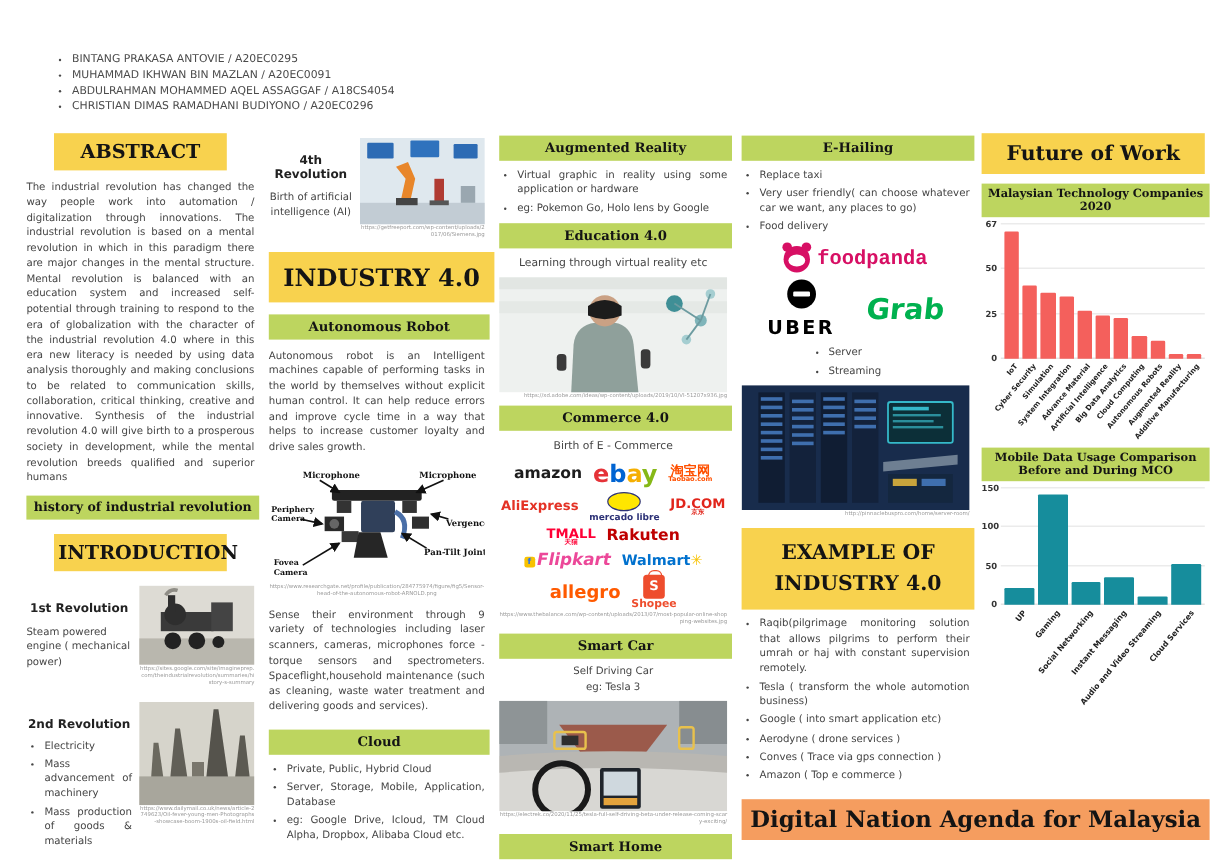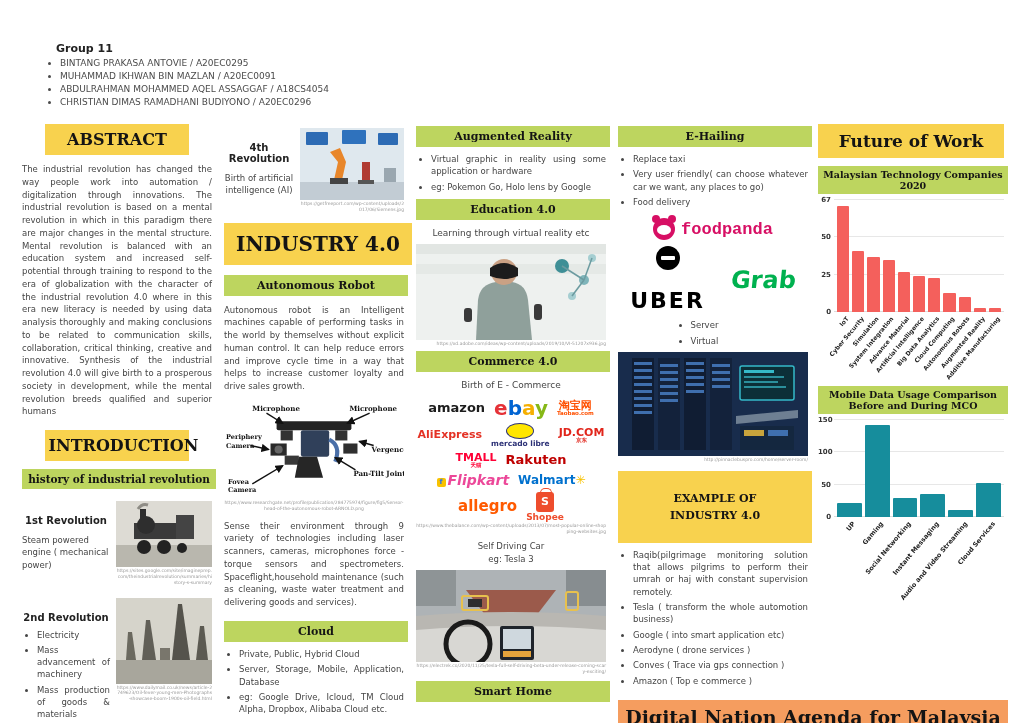--- a/index.html
+++ b/index.html
@@ -28,21 +28,21 @@
   
   .hdr{font-family:"DejaVu Serif","Liberation Serif",serif;font-weight:bold;color:#141414;
        text-align:center;}
   .hdr-yellow{background:#f8d24e;}
   .hdr-green{background:#bdd55f;}
   .hdr-orange{background:#f59d5f;}
   .hdr-big{font-size:16px;padding:6px 4px;width:72%;margin:0 auto;}
   .hdr-industry{font-size:20px;padding:9px 4px;width:100%;}
   .hdr-sec{font-size:11px;padding:4px 2px;width:100%;margin-top:2px;}
   .hdr-chart{font-size:9.5px;padding:3px 2px;width:100%;}
-  .hdr-example{font-size:11px;line-height:1.55;padding:19px 2px;width:100%;}
+  .hdr-example{font-size:17px;line-height:1.55;padding:8px 2px;width:100%;}
   .hdr-dn{font-size:19px;padding:6px 2px;width:100%;}
   
   .para{font-size:8.5px;line-height:1.5;text-align:justify;margin-top:8px;color:#454545;}
   ul.bullets{margin:6px 0 0 0;padding-left:15px;}
   ul.bullets li{font-size:8.5px;line-height:1.45;margin-bottom:3px;text-align:justify;color:#454545;}
   .caption{font-size:4.5px;color:#9a9a9a;text-align:right;line-height:1.3;margin-top:1px;
            word-break:break-all;}
   .rev-row{display:flex;gap:6px;margin-top:12px;}
   .rev-left{width:88px;flex:none;}
   .rev-name{font-size:10px;font-weight:bold;color:#222;text-align:center;margin-top:14px;}
@@ -68,21 +68,21 @@
   .fp-row{display:flex;align-items:center;justify-content:center;gap:6px;margin-top:10px;font-family:Liberation Mono, monospace;}
   .fp-icon{width:22px;height:22px;border-radius:50%;background:#d70f64;position:relative;flex:none;}
   .fp-icon:before,.fp-icon:after{content:"";position:absolute;top:-3px;width:8px;height:8px;border-radius:50%;background:#d70f64;}
   .fp-icon:before{left:-1px;} .fp-icon:after{right:-1px;}
   .fp-face{position:absolute;left:4px;top:7px;width:14px;height:10px;border-radius:50%;background:#fff;}
   .fp-text{font-size:17px;font-weight:bold;color:#d70f64;}
   .ride-row{display:flex;align-items:center;justify-content:center;gap:26px;margin-top:6px;}
   .uber-block{text-align:center;}
   .uber-icon{width:24px;height:24px;border-radius:50%;background:#000;margin:0 auto;position:relative;}
   .uber-icon:before{content:"";position:absolute;left:5px;top:10px;width:14px;height:4px;background:#fff;border-radius:1px;}
-  .uber-text{font-size:22px;font-weight:800;letter-spacing:2px;color:#000;margin-top:18px;}
+  .uber-text{font-size:16px;font-weight:800;letter-spacing:2px;color:#000;margin-top:6px;}
   .grab-text{font-size:24px;font-weight:800;color:#00b14f;transform:skewX(-6deg);}
   
   .logo-grid{display:flex;flex-wrap:wrap;justify-content:center;align-items:center;
              column-gap:9px;row-gap:4px;margin-top:8px;}
   .logo{font-weight:bold;text-align:center;line-height:1.05;}
   .logo .sub{display:block;font-size:5.5px;}
   .shopee-bag{width:18px;height:20px;background:#ee4d2d;border-radius:3px;margin:0 auto 1px auto;
               color:#fff;font-size:11px;font-weight:bold;line-height:20px;position:relative;}
   .shopee-bag:before{content:"";position:absolute;top:-4px;left:4px;width:10px;height:7px;
               border:1.5px solid #ee4d2d;border-bottom:none;border-radius:5px 5px 0 0;}
@@ -94,38 +94,37 @@
   .diagram-caption{font-size:4.5px;color:#9a9a9a;text-align:center;line-height:1.3;}
   .dn-block{margin-top:10px;}
 </style>
 </head>
 <body>
 
 <div class="poster">
 
   <div class="top">
     <div class="group-block">
-      <div class="group-title">Group 11</div>
       <ul>
         <li>BINTANG PRAKASA ANTOVIE / A20EC0295</li>
         <li>MUHAMMAD IKHWAN BIN MAZLAN / A20EC0091</li>
         <li>ABDULRAHMAN MOHAMMED AQEL ASSAGGAF / A18CS4054</li>
         <li>CHRISTIAN DIMAS RAMADHANI BUDIYONO / A20EC0296</li>
       </ul>
     </div>
   </div>
 
   <div class="columns">
 
     <div class="col1">
       <div class="hdr hdr-yellow hdr-big">ABSTRACT</div>
       <div class="para">The industrial revolution has changed the way people work into automation / digitalization through innovations. The industrial revolution is based on a mental revolution in which in this paradigm there are major changes in the mental structure. Mental revolution is balanced with an education system and increased self-potential through training to respond to the era of globalization with the character of the industrial revolution 4.0 where in this era new literacy is needed by using data analysis thoroughly and making conclusions to be related to communication skills, collaboration, critical thinking, creative and innovative. Synthesis of the industrial revolution 4.0 will give birth to a prosperous society in development, while the mental revolution breeds qualified and superior humans</div>
 
+      <div class="hdr hdr-green hdr-sec" style="margin-top:8px;font-size:10.5px;">history of industrial revolution</div>
       <div class="hdr hdr-yellow hdr-big" style="margin-top:12px;">INTRODUCTION</div>
-      <div class="hdr hdr-green hdr-sec" style="margin-top:8px;font-size:10.5px;">history of industrial revolution</div>
 
       <div class="rev-row">
         <div class="rev-left">
           <div class="rev-name">1st Revolution</div>
           <div class="rev-desc" style="text-align:left;">Steam powered engine ( mechanical power)</div>
         </div>
         <div class="rev-img">
           <svg class="photo" viewBox="0 0 96 66" preserveAspectRatio="none">
             <rect width="96" height="66" fill="#dddbd4"></rect>
             <rect y="44" width="96" height="22" fill="#b9b7ae"></rect>
@@ -282,20 +281,21 @@
           <div class="logo" style="font-size: 11px;"><span><span style="color: rgb(225, 37, 27);">JD.COM</span></span><span class="sub" style="color: rgb(225, 37, 27);">京东</span></div>
           <div class="logo" style="font-size: 11px;"><span><span style="color: rgb(255, 0, 54);">TMALL</span></span><span class="sub" style="color: rgb(255, 0, 54);">天猫</span></div>
           <div class="logo" style="font-size: 13px;"><span><span style="color: rgb(191, 0, 0);">Rakuten</span></span></div>
           <div class="logo" style="font-size: 14px;"><span><span class="fk-sq">f</span><span style="color: #ec4899; font-style: italic;">Flipkart</span></span></div>
           <div class="logo" style="font-size: 12px;"><span><span style="color: rgb(0, 113, 206);">Walmart</span><span style="color: rgb(248, 194, 0);">✳</span></span></div>
           <div class="logo" style="font-size: 15px;"><span><span style="color: rgb(255, 90, 0);">allegro</span></span></div>
           <div class="logo" style="font-size: 9px;"><div class="shopee-bag">S</div><span><span style="color: rgb(238, 77, 45);">Shopee</span></span></div>
         </div>
       <div class="caption">https://www.thebalance.com/wp-content/uploads/2013/07/most-popular-online-shopping-websites.jpg</div>
 
+      <div class="hdr hdr-green hdr-sec" style="margin-top:6px;">Smart Car</div>
       <div class="small-center">Self Driving Car</div>
       <div class="small-center" style="margin-top:0;">eg: Tesla 3</div>
       <div style="margin-top:5px;">
         <svg class="photo" viewBox="0 0 190 92" preserveAspectRatio="none">
           <rect width="190" height="46" fill="#aeb3b6"></rect>
           <rect x="0" y="0" width="40" height="36" fill="#8e9496"></rect>
             <rect x="150" y="0" width="40" height="36" fill="#878d90"></rect>
           <path d="M70 46 L120 46 L140 20 L50 20 Z" fill="#9b5a4b"></path>
           <rect x="46" y="26" width="26" height="14" rx="2" fill="none" stroke="#e8c14d" stroke-width="2"></rect>
           <rect x="150" y="22" width="12" height="18" rx="2" fill="none" stroke="#e8c14d" stroke-width="2"></rect>
@@ -333,21 +333,21 @@
           <div class="ride-row">
             <div class="uber-block">
               <div class="uber-icon"></div>
               <div class="uber-text">UBER</div>
             </div>
             <div class="grab-text">Grab</div>
           </div>
 
           <ul class="bullets" style="width:60px;margin:6px auto 0 auto;">
             <li>Server</li>
-            <li>Virtual</li>
+            <li>Streaming</li>
           </ul>
           <div style="margin-top:5px;">
             <svg class="photo" viewBox="0 0 190 104" preserveAspectRatio="none">
               <rect width="190" height="104" fill="#182c4c"></rect>
               <rect x="14" y="6" width="22" height="92" fill="#101d33"></rect>
               <rect x="40" y="6" width="22" height="92" fill="#13223b"></rect>
               <rect x="66" y="6" width="22" height="92" fill="#101d33"></rect>
               <rect x="92" y="6" width="22" height="92" fill="#13223b"></rect>
               <g fill="#3f6fae">
                 <rect x="16" y="10" width="18" height="3"></rect>

